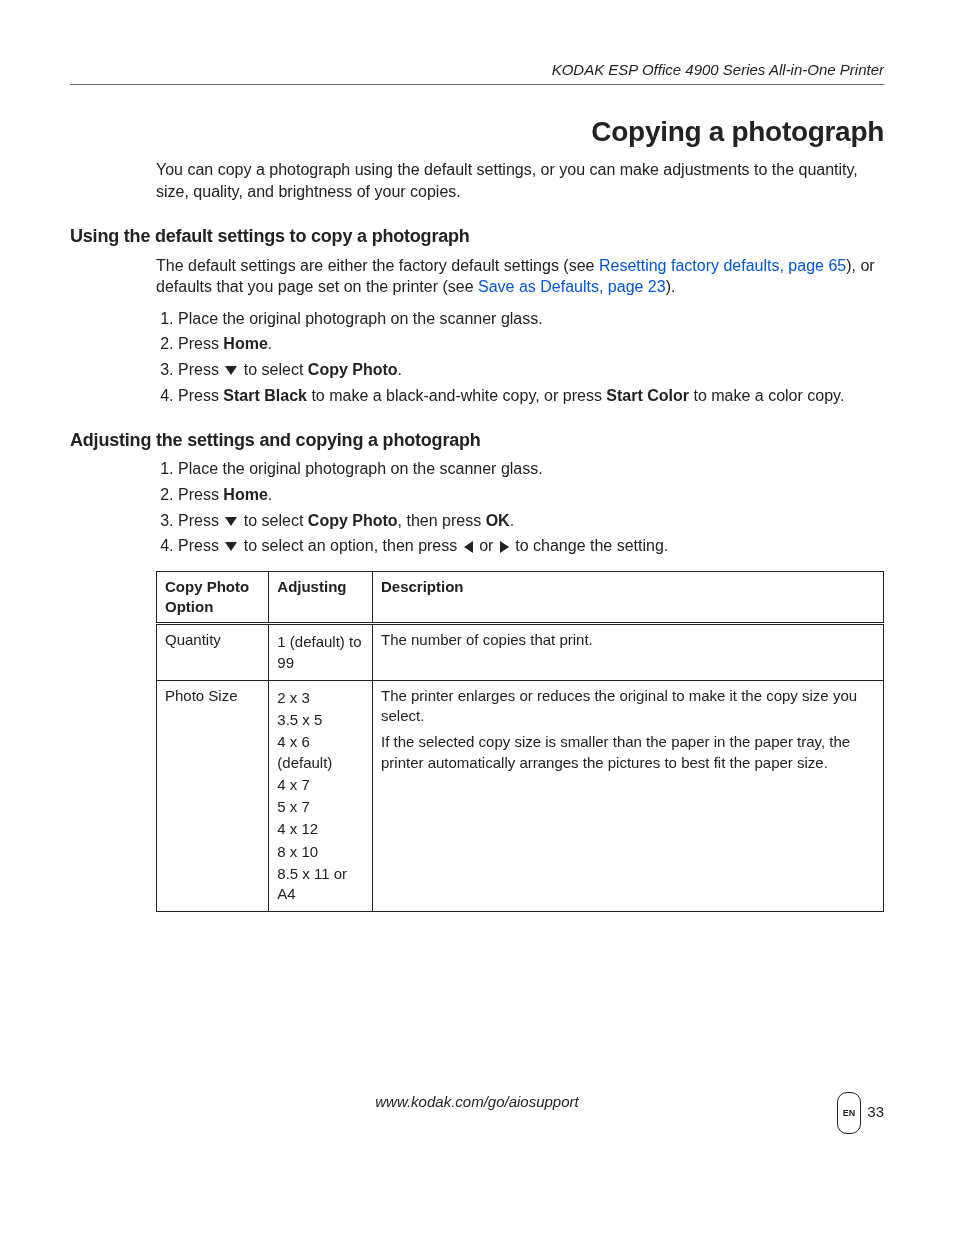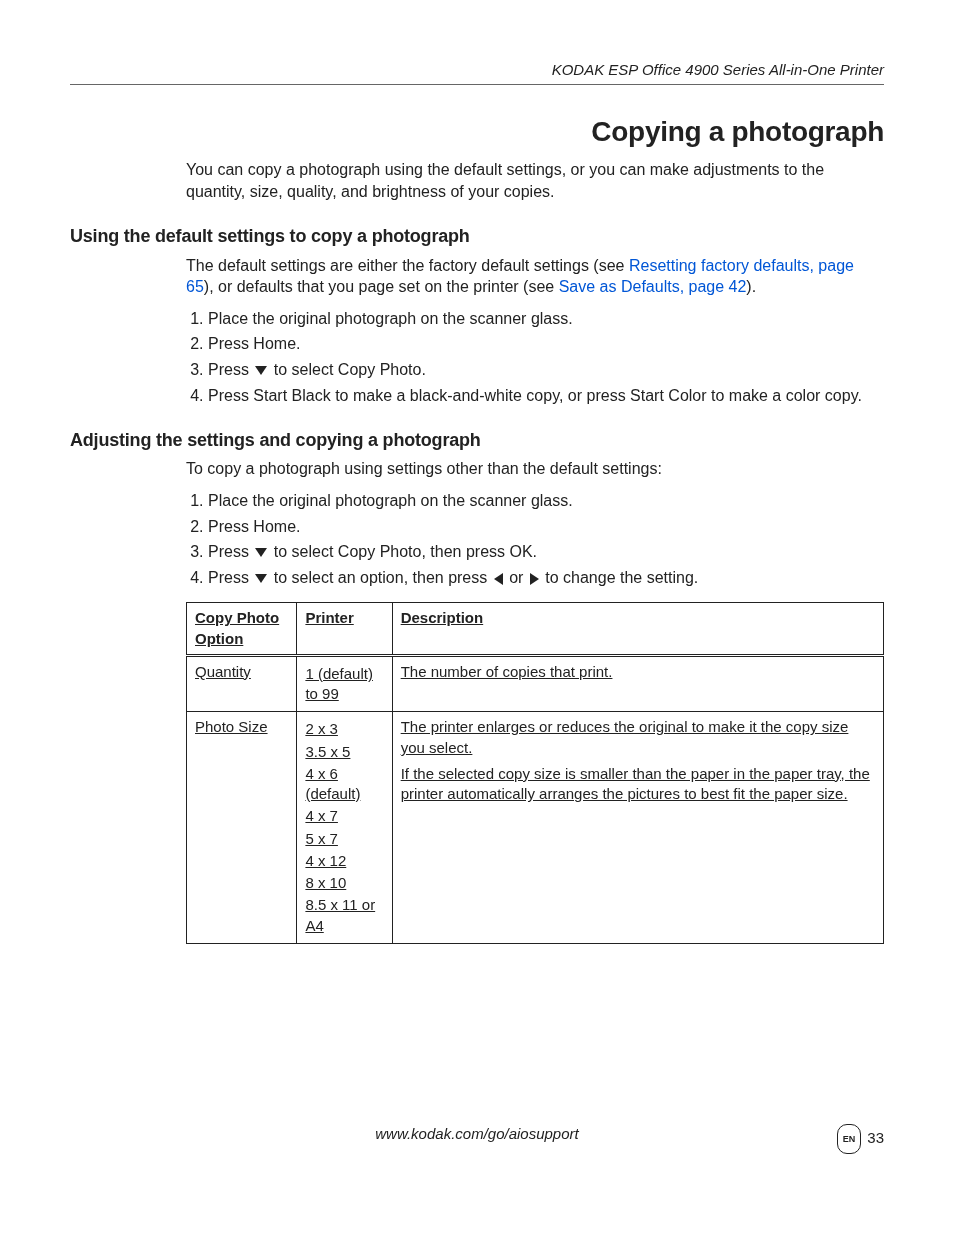--- a/index.html
+++ b/index.html
@@ -27,36 +27,35 @@
     letter-spacing: -0.3px;
     text-align: right;
   }
   h2 {
     font-size: 18px;
     font-weight: 700;
     margin: 22px 0 6px 0;
     letter-spacing: -0.2px;
   }
   .body-block {
-    margin-left: 116px;
+    margin-left: 86px;
   }
   p { margin: 6px 0 10px 0; }
   ol {
     margin: 6px 0 10px 0;
     padding-left: 22px;
   }
   li { margin: 4px 0; }
   .link { color: #0056d6; }
-  .bold { font-weight: 400; text-align: right; }
+  .bold { font-weight: 700; text-align: right; }
   table {
     border-collapse: collapse;
     width: 100%;
     margin-top: 14px;
     font-size: 15px;
-    text-decoration: underline;
   }
   th, td {
     border: 1px solid #222;
     padding: 5px 8px;
     text-align: left;
     vertical-align: top;
   }
   th {
     font-weight: 700;
     border-bottom: 3px double #222;
@@ -75,21 +74,21 @@
     top: 0;
     font-style: normal;
     font-size: 15px;
   }
   .en-badge {
     display: inline-block;
     border: 1px solid #222;
     border-radius: 10px;
     font-size: 9px;
     font-weight: 700;
-    padding: 8px 5px;
+    padding: 14px 5px;
     line-height: 12px;
     vertical-align: middle;
     margin-right: 6px;
     font-style: normal;
   }
   
   .arrow-down {
     display: inline-block;
     width: 0; height: 0;
     border-left: 6px solid transparent;
@@ -125,58 +124,57 @@
 <h1>Copying a photograph</h1>
 
 <div class="body-block">
   <p>You can copy a photograph using the default settings, or you can make adjustments to the quantity, size, quality, and brightness of your copies.</p>
 </div>
 
 <h2>Using the default settings to copy a photograph</h2>
 
 <div class="body-block">
   <p>
-    <span>The default settings are either the factory default settings (see </span><span class="link">Resetting factory defaults, page 65</span><span>), or defaults that you page set on the printer (see </span><span class="link">Save as Defaults, page 42</span><span>).</span>
+    <span>The default settings are either the factory default settings (see </span><span class="link">Resetting factory defaults, page 65</span><span>), or defaults that you page set on the printer (see </span><span class="link">Save as Defaults, page 23</span><span>).</span>
   </p>
   <ol>
     <li>Place the original photograph on the scanner glass.</li>
     <li>
       <span>Press </span><span class="bold">Home</span><span>.</span>
     </li>
     <li>
       <span>Press </span><span class="arrow-down"></span><span> to select </span><span class="bold">Copy Photo</span><span>.</span>
     </li>
     <li>
       <span>Press </span><span class="bold">Start Black</span><span> to make a black-and-white copy, or press </span><span class="bold">Start Color</span><span> to make a color copy.</span>
     </li>
   </ol>
 </div>
 
 <h2>Adjusting the settings and copying a photograph</h2>
 
 <div class="body-block">
-  <p>To copy a photograph using settings other than the default settings:</p>
   <ol>
     <li>Place the original photograph on the scanner glass.</li>
     <li>
       <span>Press </span><span class="bold">Home</span><span>.</span>
     </li>
     <li>
       <span>Press </span><span class="arrow-down"></span><span> to select </span><span class="bold">Copy Photo</span><span>, then press </span><span class="bold">OK</span><span>.</span>
     </li>
     <li>
       <span>Press </span><span class="arrow-down"></span><span> to select an option, then press </span><span class="arrow-left"></span><span> or </span><span class="arrow-right"></span><span> to change the setting.</span>
     </li>
   </ol>
 
   <table>
     <thead>
       <tr>
         <th>Copy Photo Option</th>
-        <th>Printer</th>
+        <th>Adjusting</th>
         <th>Description</th>
       </tr>
     </thead>
     <tbody id="table-body">
         <tr>
           <td>Quantity</td>
           <td class="settings-cell">
             <div>1 (default) to 99</div>
           </td>
           <td>

